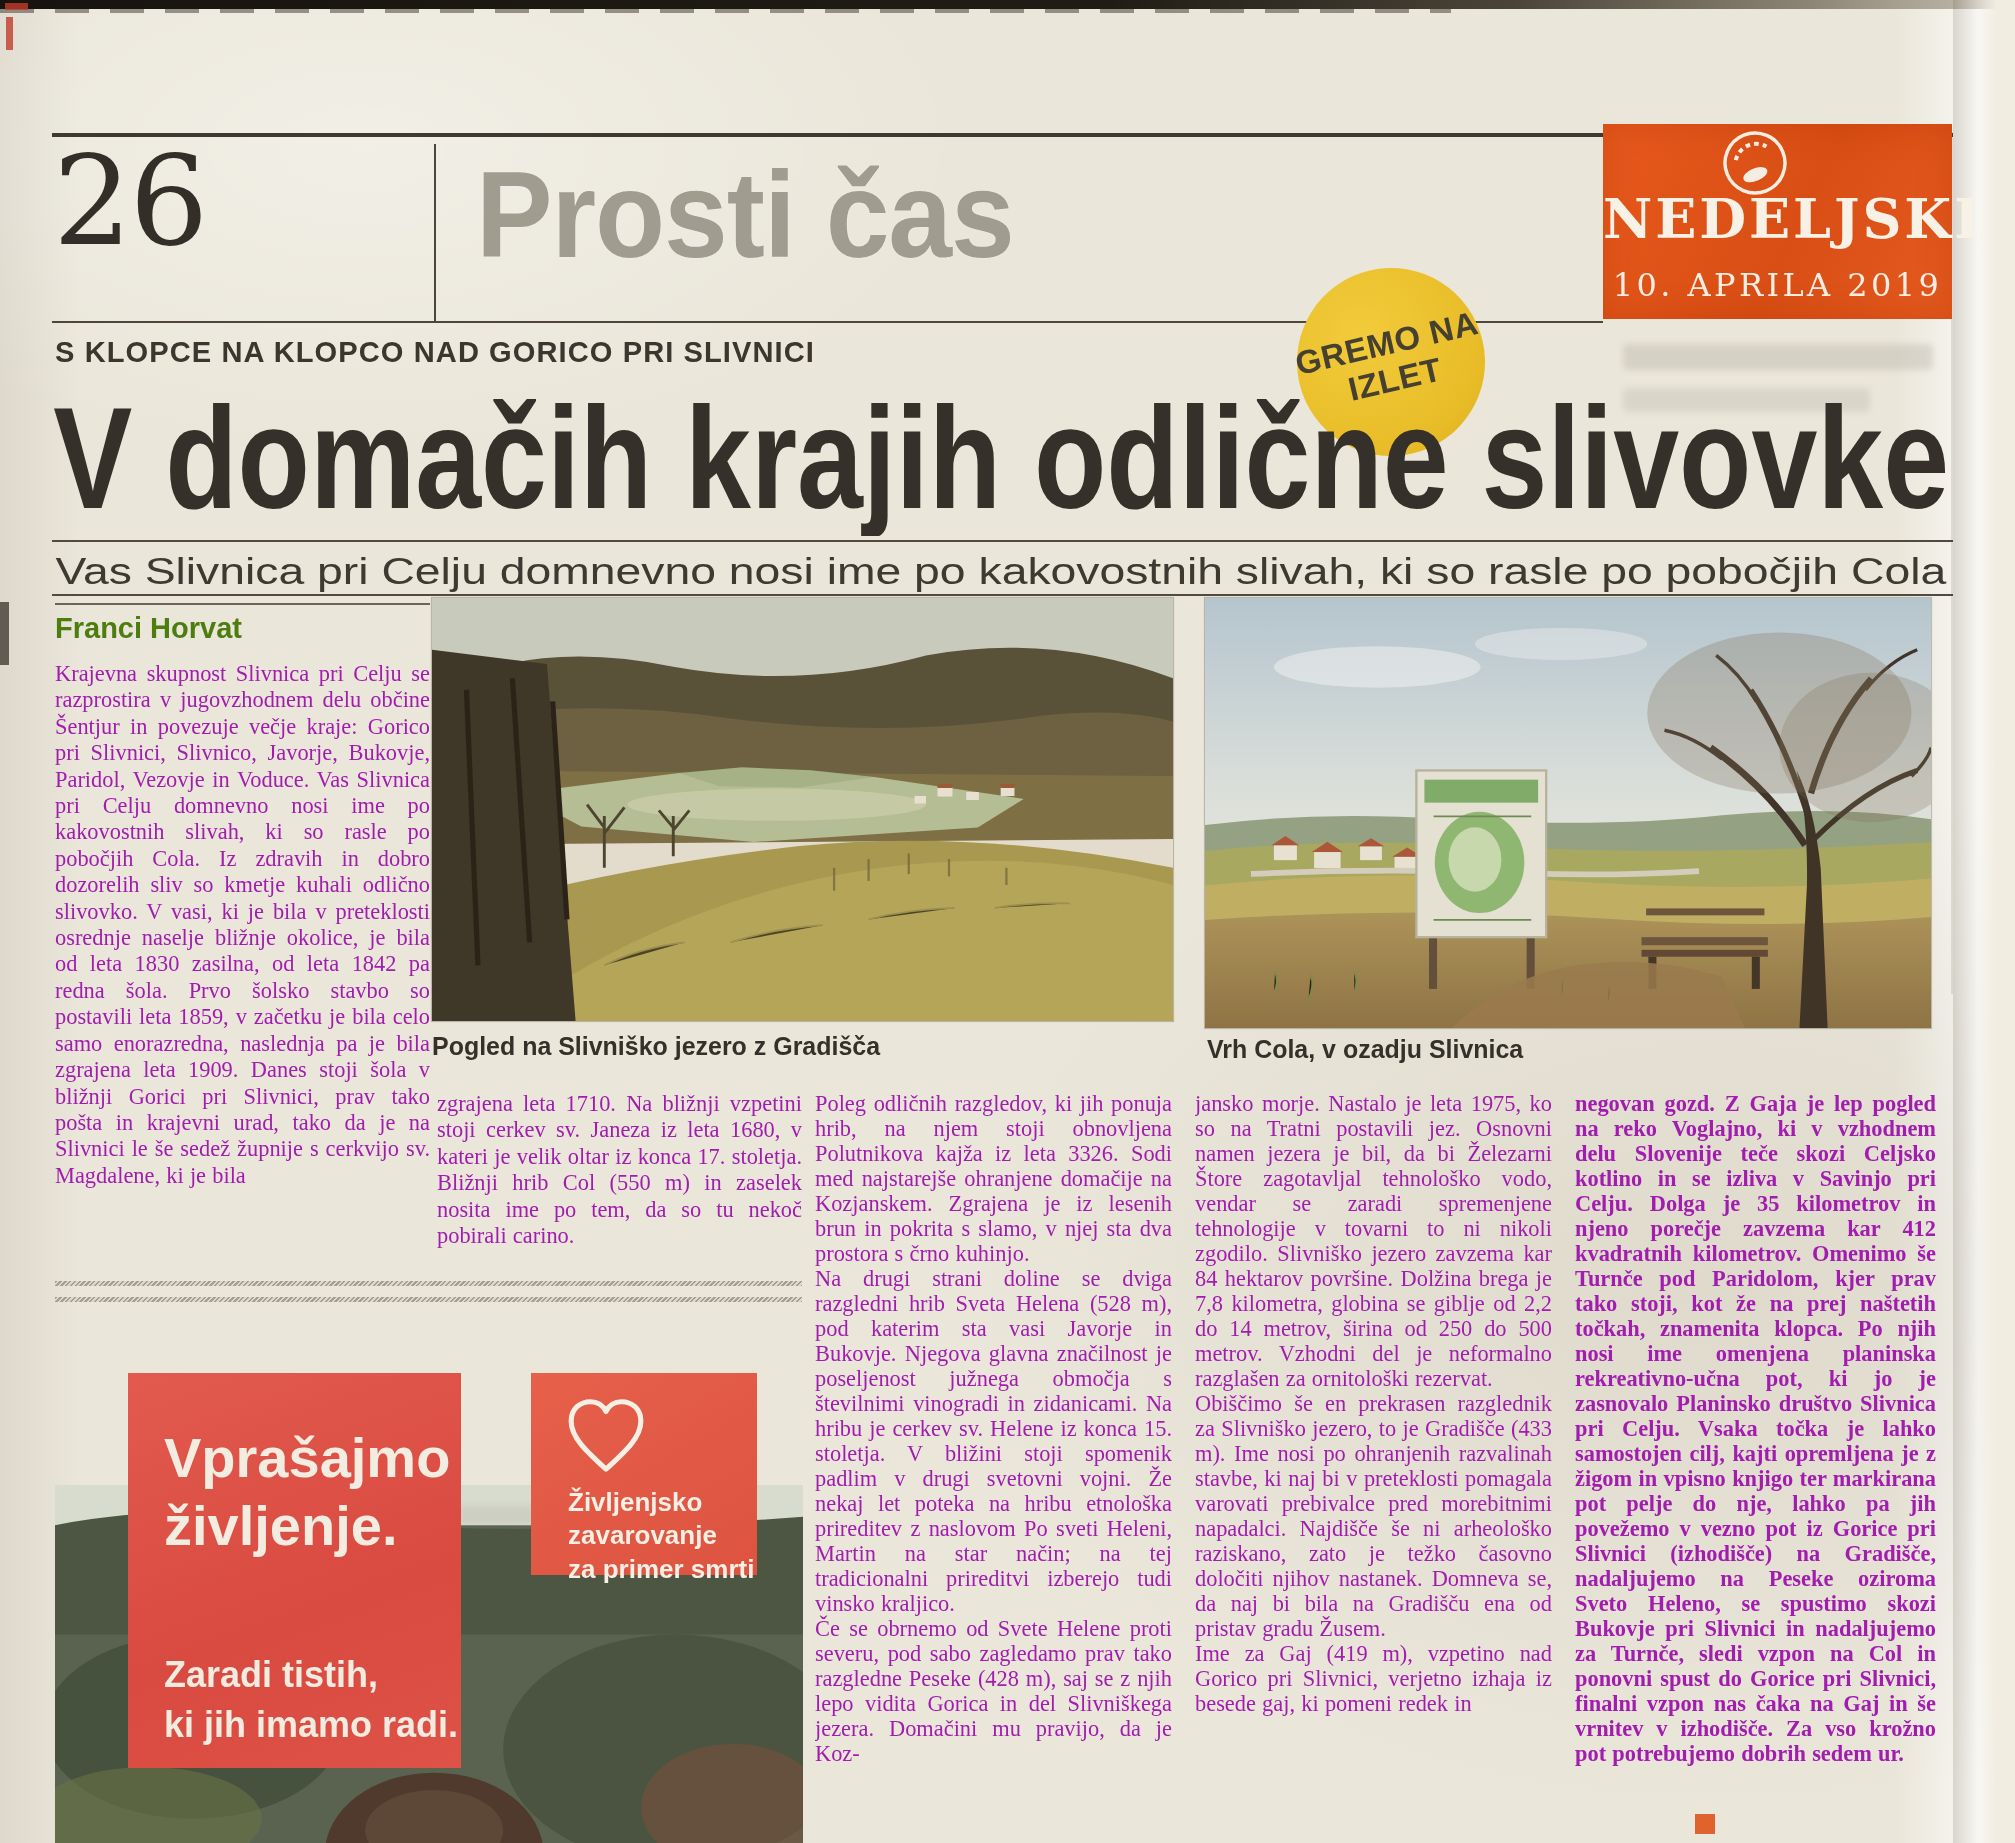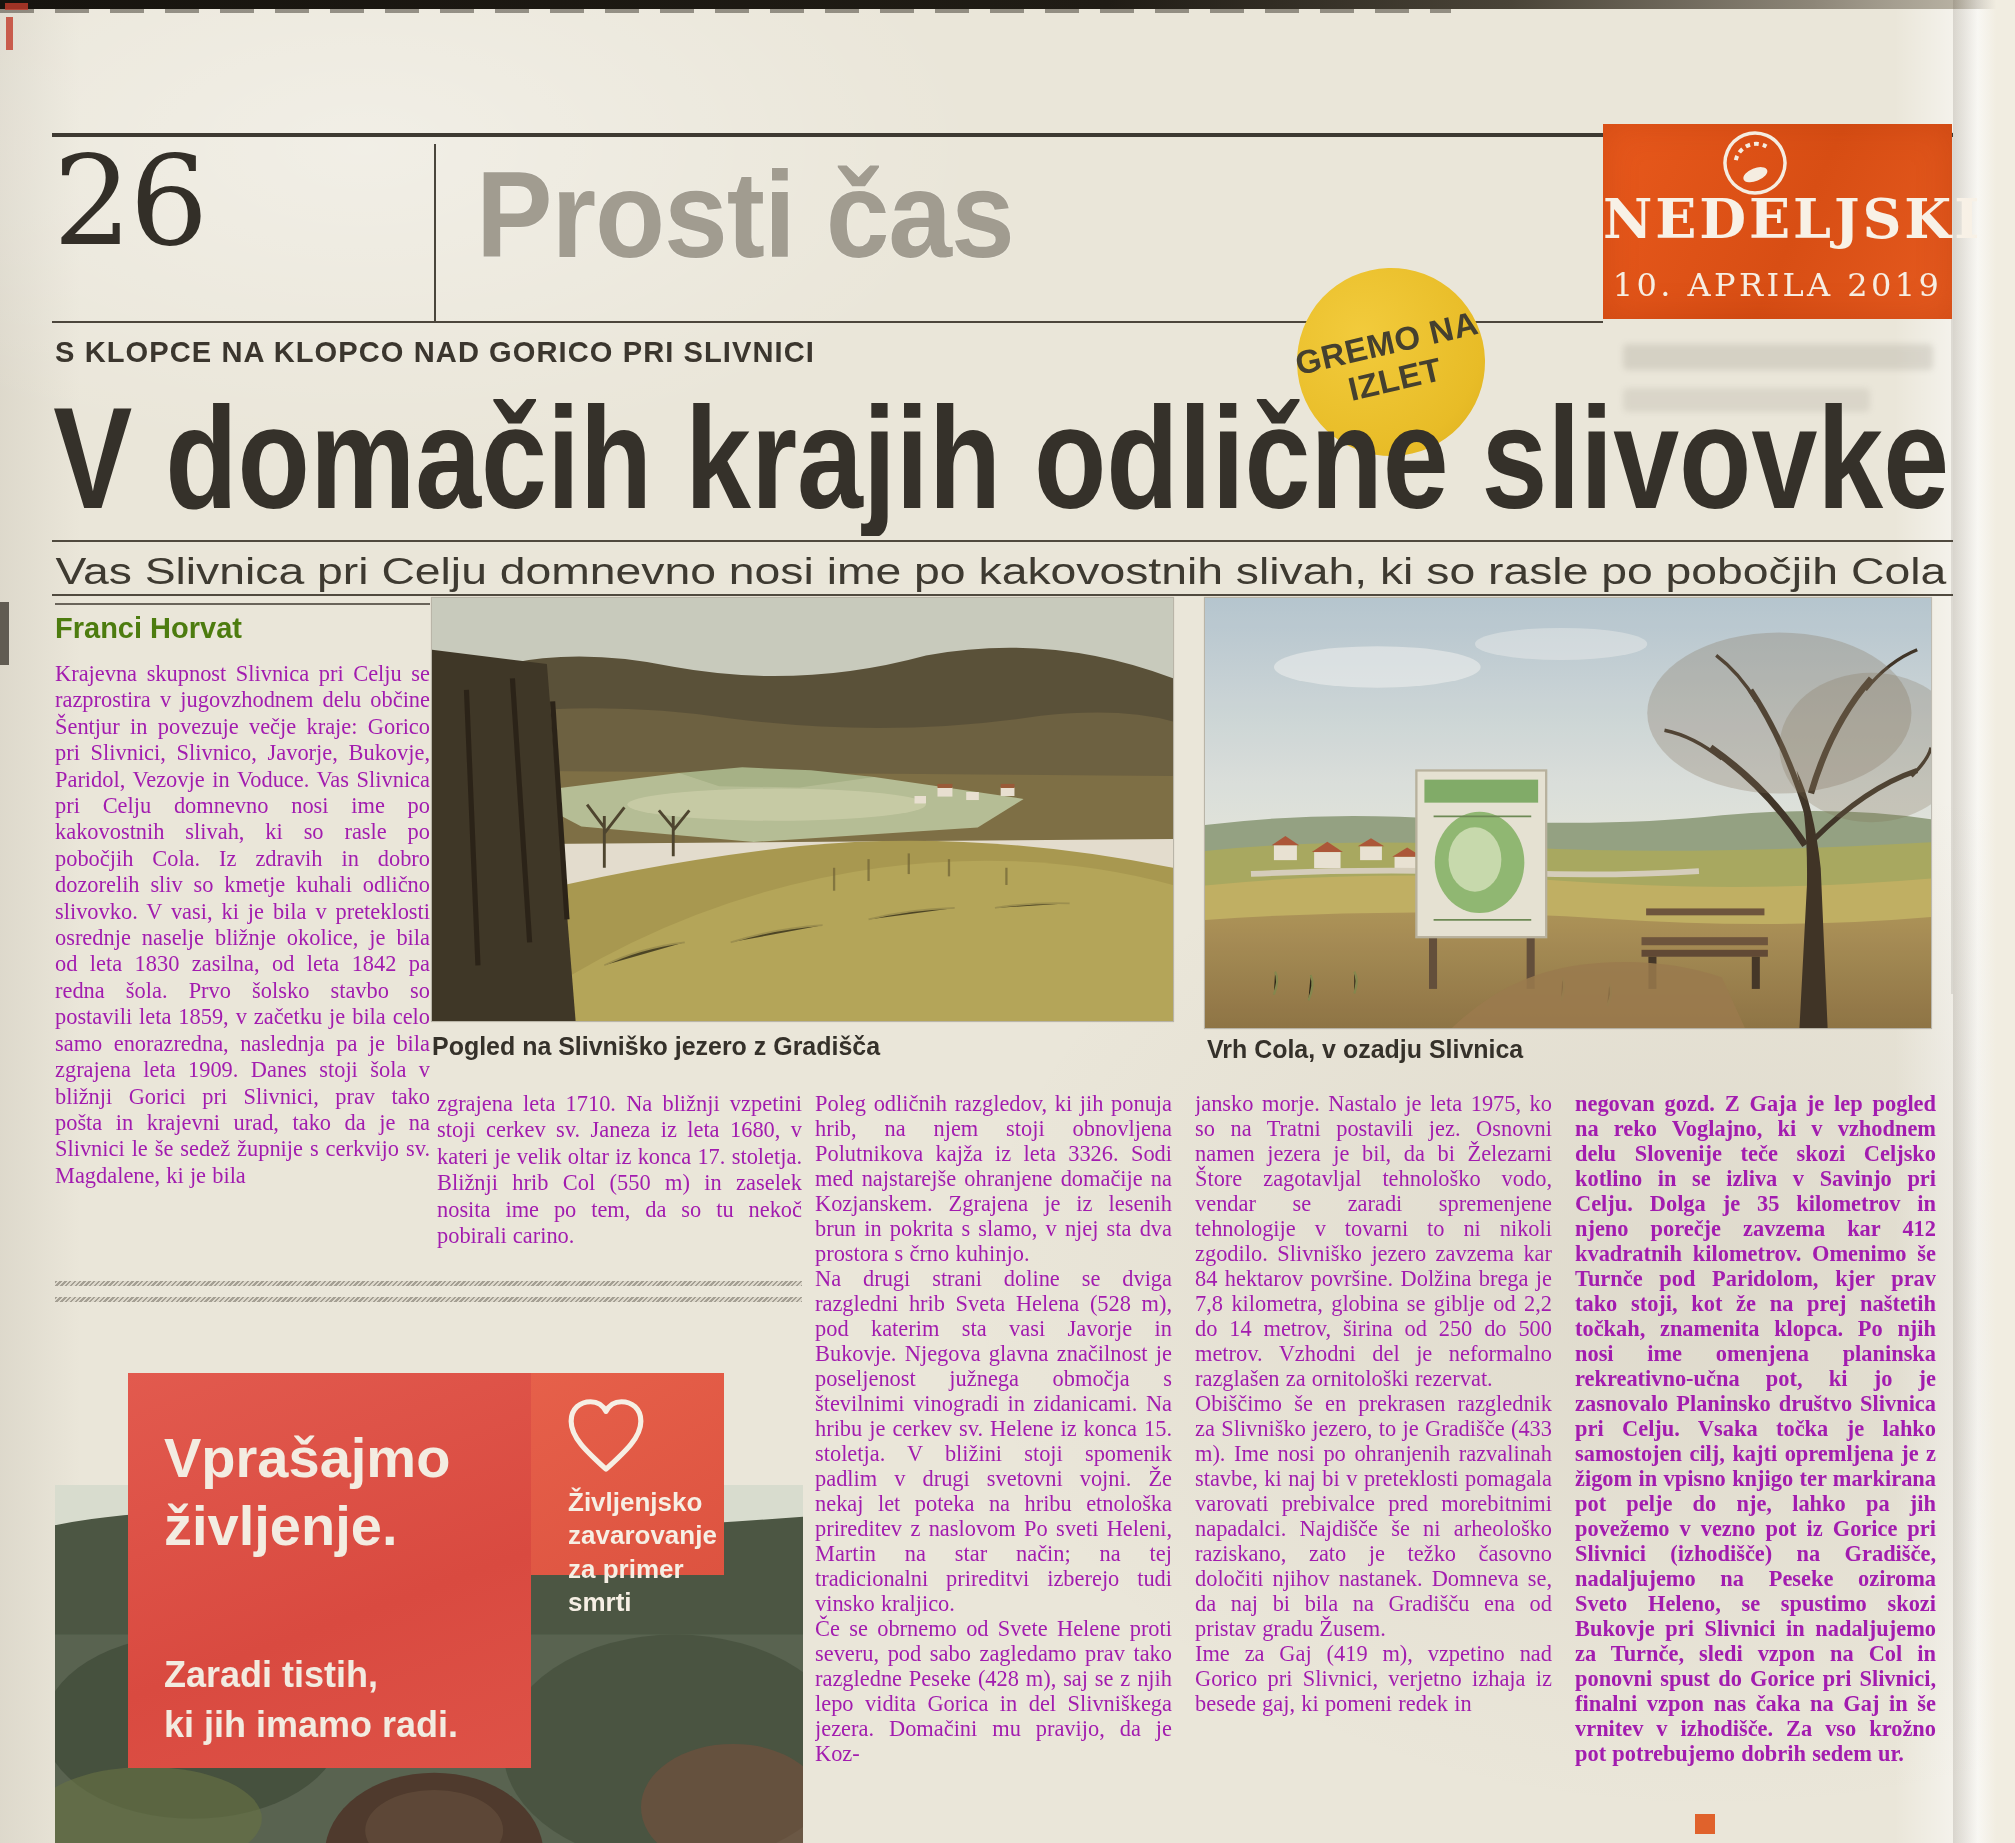--- a/index.html
+++ b/index.html
@@ -71,23 +71,23 @@
   .photo{position:absolute;overflow:hidden;box-shadow:0 0 0 1.1px rgba(40,35,25,.25);}
   .caption{position:absolute;font-family:"Liberation Sans",sans-serif;font-weight:bold;
      font-size:26px;color:#35312a;transform:scaleX(.96);transform-origin:left;}
 
   
   .ghost{position:absolute;background:#8d887c;filter:blur(3.4px);opacity:.22;border-radius:4.6px;}
   .edge-artifact{position:absolute;left:0;top:602px;width:8.6px;height:63px;background:#37322a;opacity:.75;}
 
   
   .ad-photo{position:absolute;left:55px;top:1485px;width:748px;height:359px;overflow:hidden;}
-  .ad-box{position:absolute;left:128px;top:1373px;width:403px;height:395px;
+  .ad-box{position:absolute;left:128px;top:1373px;width:333px;height:395px;
      background:linear-gradient(160deg,#e25a4e,#d94a40 60%,#de5247);}
-  .ad-box-small{position:absolute;left:531px;top:1373px;width:193px;height:202px;
+  .ad-box-small{position:absolute;left:531px;top:1373px;width:226px;height:202px;
      background:linear-gradient(150deg,#e6604a,#dd5340);}
   .ad-headline{position:absolute;left:36px;top:51px;font-family:"Liberation Sans",sans-serif;
      font-weight:bold;font-size:56px;line-height:1.22;color:#f3ece1;}
   .ad-tagline{position:absolute;left:36px;top:277px;font-family:"Liberation Sans",sans-serif;
      font-weight:bold;font-size:36px;line-height:1.4;color:#f2ebe0;}
   .ad-product{position:absolute;left:37px;top:113px;font-family:"Liberation Sans",sans-serif;
      font-weight:bold;font-size:26px;line-height:1.28;color:#f6efe4;}
   .heart{position:absolute;left:32px;top:23px;}
 </style>
 </head>

